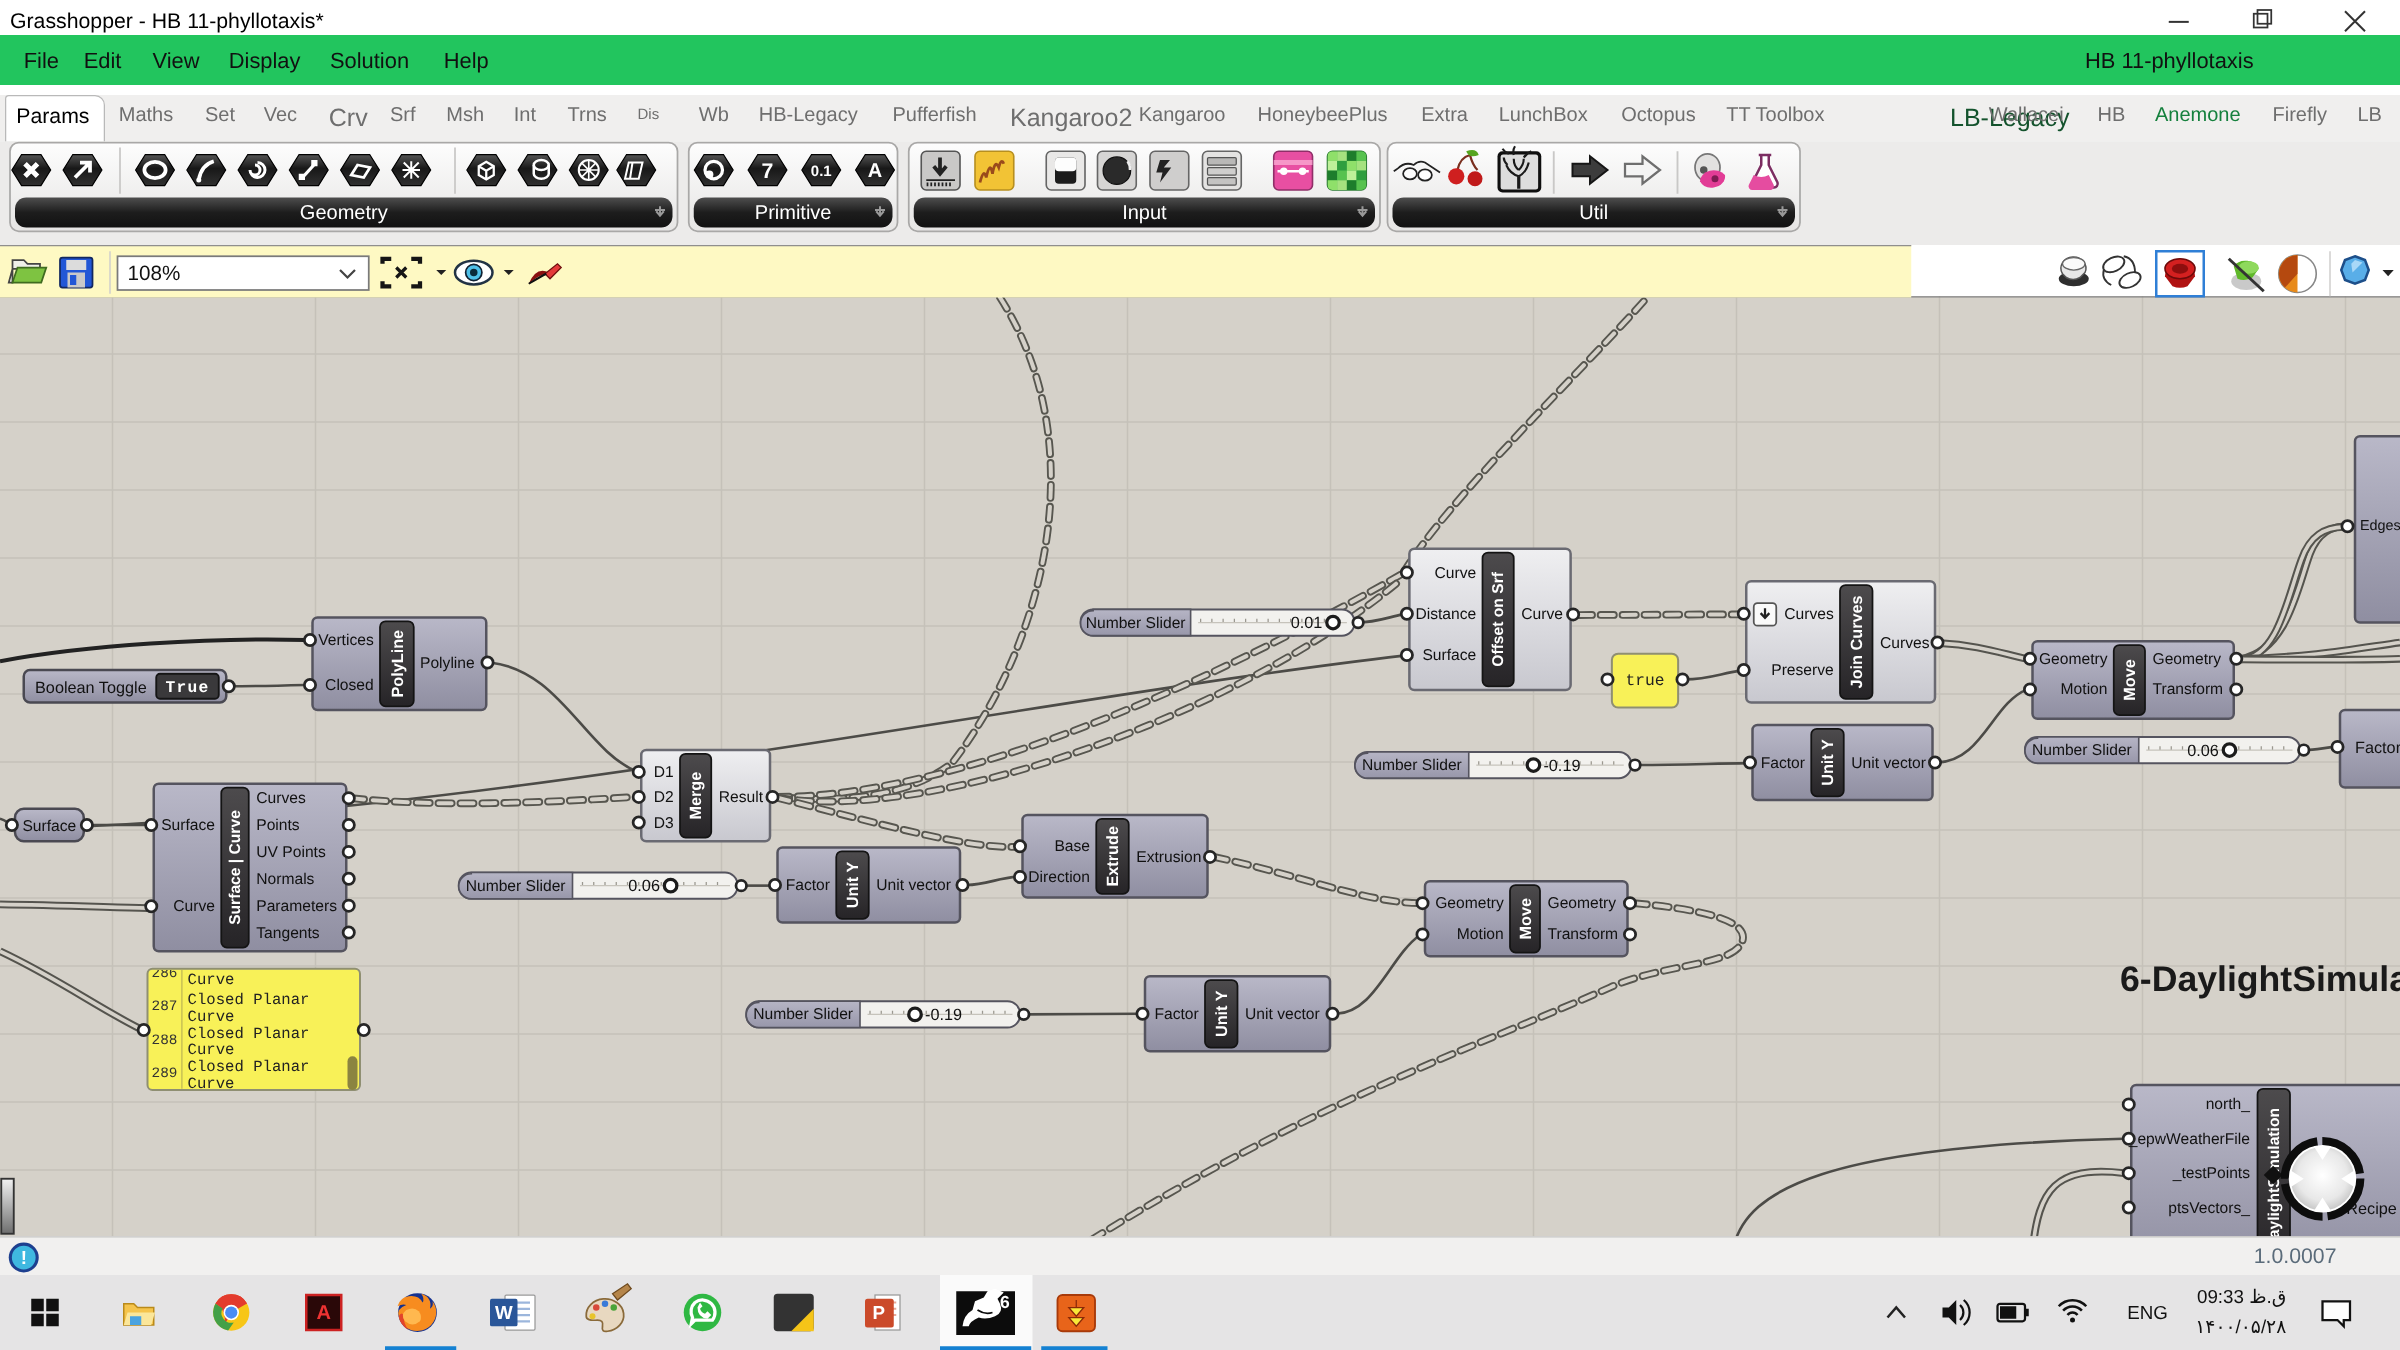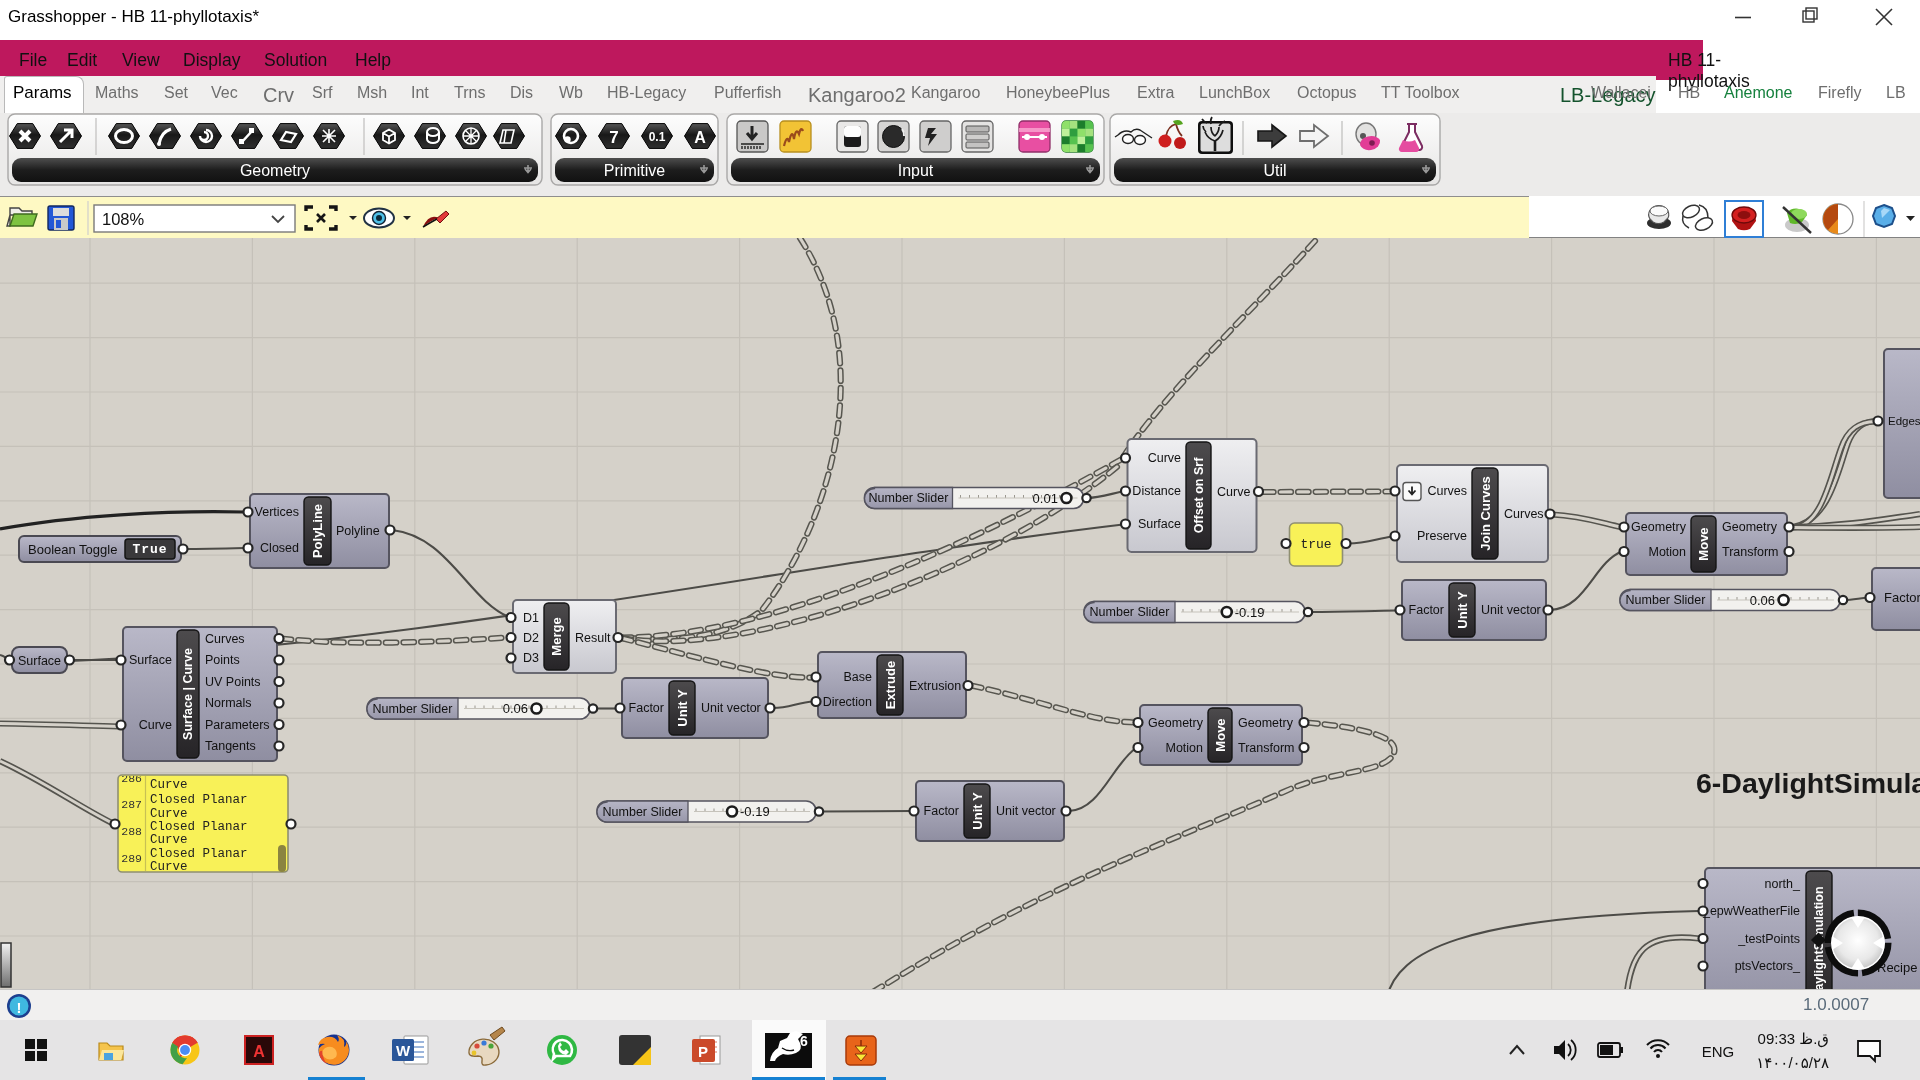--- a/index.html
+++ b/index.html
@@ -296,41 +296,41 @@
   </svg>
 <div class="abs" style="left:0;top:0;width:1920px;height:24px;background:#fff;z-index:2">
     <div class="abs" style="left:8px;top:7px;font-size:17px;color:#000">Grasshopper - HB 11-phyllotaxis*</div>
     <svg class="abs" style="left:1700px;top:0" width="220" height="36">
       <path d="M35,17.5 h16" stroke="#333" stroke-width="1.6"></path>
       <rect x="103" y="11" width="11" height="11" fill="none" stroke="#333" stroke-width="1.4"></rect>
       <rect x="106" y="8" width="11" height="11" fill="none" stroke="#333" stroke-width="1.4"></rect>
       <path d="M176,9 l16,16 m0,-16 l-16,16" stroke="#333" stroke-width="1.6"></path>
     </svg>
   </div>
-<div class="abs" style="left:0;top:40px;width:1703px;height:40px;background:#be185d;z-index:2">
+<div class="abs" style="left:0;top:28px;width:1920px;height:40px;background:#22c55e;z-index:2">
     <div class="abs" style="left:19px;top:10px;font-size:17.5px;color:#111">File</div>
     <div class="abs" style="left:67px;top:10px;font-size:17.5px;color:#111">Edit</div>
     <div class="abs" style="left:122px;top:10px;font-size:17.5px;color:#111">View</div>
     <div class="abs" style="left:183px;top:10px;font-size:17.5px;color:#111">Display</div>
     <div class="abs" style="left:264px;top:10px;font-size:17.5px;color:#111">Solution</div>
     <div class="abs" style="left:355px;top:10px;font-size:17.5px;color:#111">Help</div>
     <div class="abs" style="left:1668px;top:10px;font-size:17.5px;color:#111">HB 11-phyllotaxis</div>
   </div>
-<div class="abs" style="left:0;top:76px;width:1656px;height:37px;background:#f0efee;z-index:2">
+<div class="abs" style="left:0;top:76px;width:1920px;height:37px;background:#f0efee;z-index:2">
     <div class="abs" style="left:4px;top:0px;width:78px;height:37px;background:#fff;border:1px solid #b9b9b9;border-bottom:none;border-radius:3px 8px 0 0"></div>
     <div class="abs" style="left:13px;top:7px;font-size:17px;color:#000;z-index:3">Params</div>
     <div class="abs" style="left:95px;top:8px;font-size:16px;color:#6e6e6e">Maths</div>
     <div class="abs" style="left:164px;top:8px;font-size:16px;color:#6e6e6e">Set</div>
     <div class="abs" style="left:211px;top:8px;font-size:16px;color:#6e6e6e">Vec</div>
     <div class="abs" style="left:263px;top:8px;font-size:20px;color:#6e6e6e">Crv</div>
     <div class="abs" style="left:312px;top:8px;font-size:16px;color:#6e6e6e">Srf</div>
     <div class="abs" style="left:357px;top:8px;font-size:16px;color:#6e6e6e">Msh</div>
     <div class="abs" style="left:411px;top:8px;font-size:16px;color:#6e6e6e">Int</div>
     <div class="abs" style="left:454px;top:8px;font-size:16px;color:#6e6e6e">Trns</div>
-    <div class="abs" style="left:510px;top:8px;font-size:16px;color:#6e6e6e">Dis</div>
+    <div class="abs" style="left:510px;top:8px;font-size:12px;color:#6e6e6e">Dis</div>
     <div class="abs" style="left:559px;top:8px;font-size:16px;color:#6e6e6e">Wb</div>
     <div class="abs" style="left:607px;top:8px;font-size:16px;color:#6e6e6e">HB-Legacy</div>
     <div class="abs" style="left:714px;top:8px;font-size:16px;color:#6e6e6e">Pufferfish</div>
     <div class="abs" style="left:808px;top:8px;font-size:20px;color:#6e6e6e">Kangaroo2</div>
     <div class="abs" style="left:911px;top:8px;font-size:16px;color:#6e6e6e">Kangaroo</div>
     <div class="abs" style="left:1006px;top:8px;font-size:16px;color:#6e6e6e">HoneybeePlus</div>
     <div class="abs" style="left:1137px;top:8px;font-size:16px;color:#6e6e6e">Extra</div>
     <div class="abs" style="left:1199px;top:8px;font-size:16px;color:#6e6e6e">LunchBox</div>
     <div class="abs" style="left:1297px;top:8px;font-size:16px;color:#6e6e6e">Octopus</div>
     <div class="abs" style="left:1381px;top:8px;font-size:16px;color:#6e6e6e">TT Toolbox</div>

